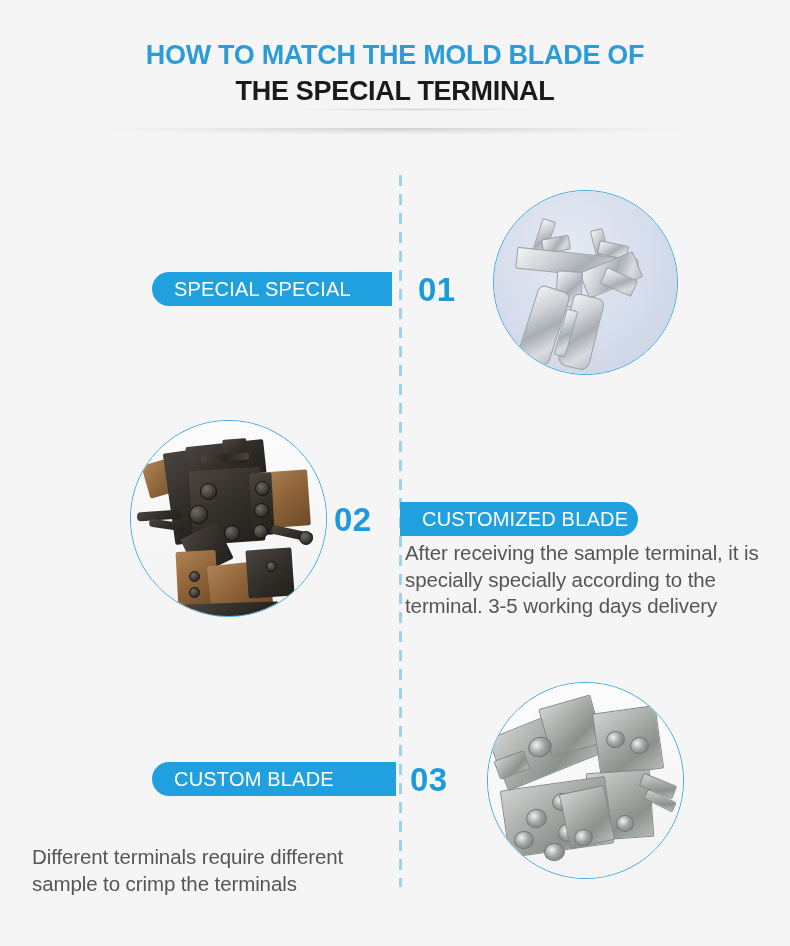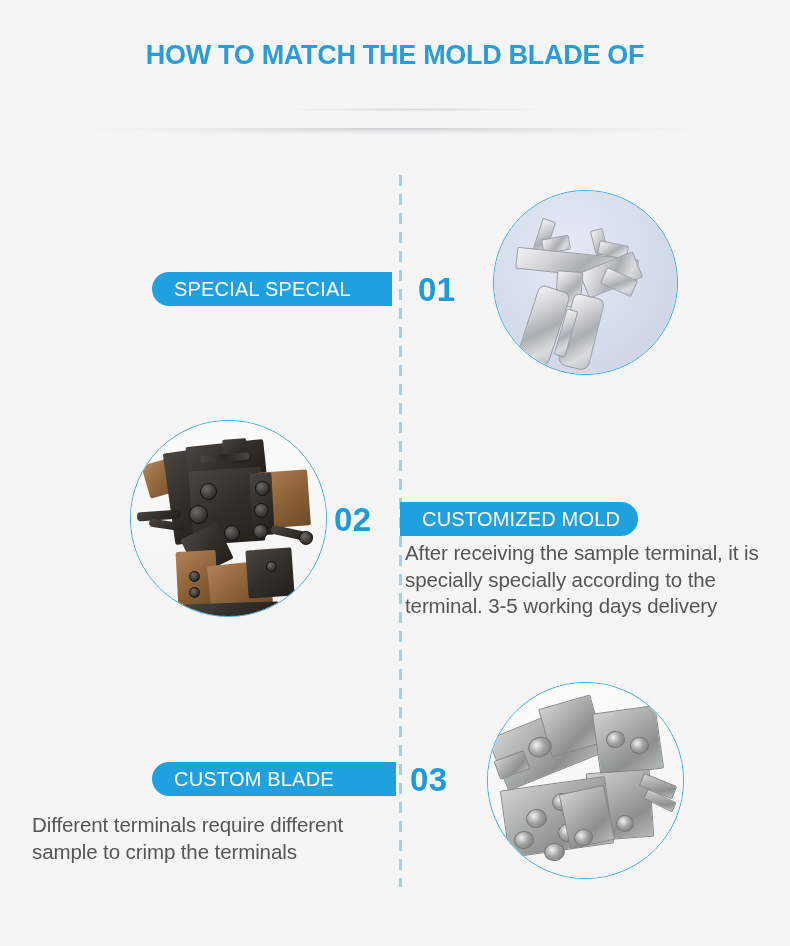--- a/index.html
+++ b/index.html
@@ -199,20 +199,21 @@
     border: 0.5px solid #75797a;
   }
 </style>
 </head>
 <body>
 
 <div class="page">
 
   <div class="header">
     <div class="title-line1">HOW TO MATCH THE MOLD BLADE OF</div>
+    <div class="title-line2">THE SPECIAL TERMINAL</div>
     <div class="header-sep-thin"></div>
     <div class="header-sep"></div>
   </div>
 
   <div class="divider"></div>
 
   <div class="badge left-cap" style="left:152px; top:272px; width:240px;">
     <span>SPECIAL SPECIAL</span>
   </div>
 
@@ -238,21 +239,21 @@
 
       <div class="metal" style="left:71px; top:104px; width:30px; height:72px; transform:rotate(14deg); border-radius:7px 7px 9px 9px;"></div>
 
       <div class="metal" style="left:66px; top:118px; width:10px; height:46px; transform:rotate(16deg); border-radius:2px;"></div>
 
       <div class="metal" style="left:108px; top:82px; width:32px; height:16px; transform:rotate(24deg); border-radius:2px;"></div>
     </div>
   </div>
 
   <div class="badge right-cap" style="left:400px; top:502px; width:238px;">
-    <span>CUSTOMIZED MOLD</span>
+    <span>CUSTOMIZED BLADE</span>
   </div>
 
   <div class="step-num" style="left:334px; top:501px;">02</div>
 
   <div class="body-text right-col" style="left:405px; top:540px; width:378px;">
     <div>After receiving the sample terminal, it is</div>
     <div>specially specially according to the</div>
     <div>terminal. 3-5 working days delivery</div>
   </div>
 
@@ -299,21 +300,21 @@
       <div class="dark-blk" style="left:52px; top:182px; width:96px; height:14px; transform:rotate(-2deg);"></div>
     </div>
   </div>
 
   <div class="badge left-cap" style="left:152px; top:762px; width:244px;">
     <span>CUSTOM BLADE</span>
   </div>
 
   <div class="step-num" style="left:410px; top:761px;">03</div>
 
-  <div class="body-text" style="left:32px; top:812px; width:365px;">
+  <div class="body-text" style="left:32px; top:844px; width:365px;">
     <div>Different terminals require different</div>
     <div>sample to crimp the terminals</div>
   </div>
 
   <div class="photo" style="left:487px; top:682px; width:197px; height:197px;">
     <div class="photo-inner">
       <div class="ph3-bg"></div>
 
       <div class="blade" style="left:6px; top:34px; width:106px; height:54px; transform:rotate(-22deg); border-radius:2px;"></div>
       <div class="blade" style="left:56px; top:18px; width:52px; height:48px; transform:rotate(-16deg); border-radius:2px;"></div>

